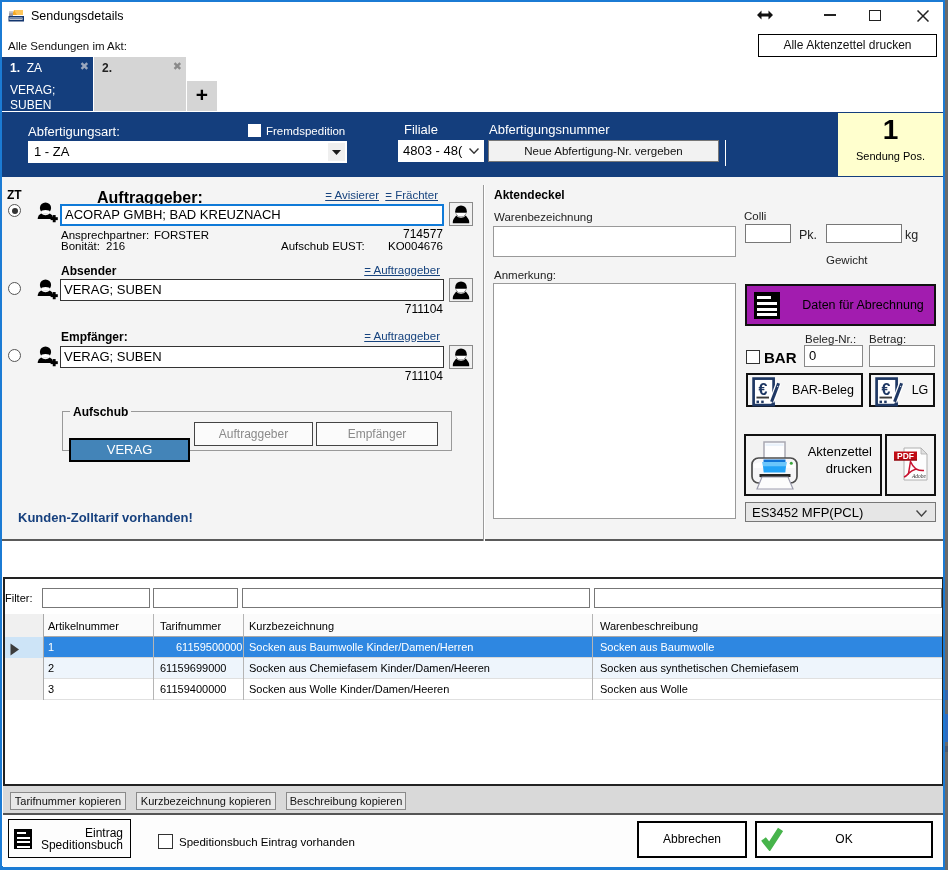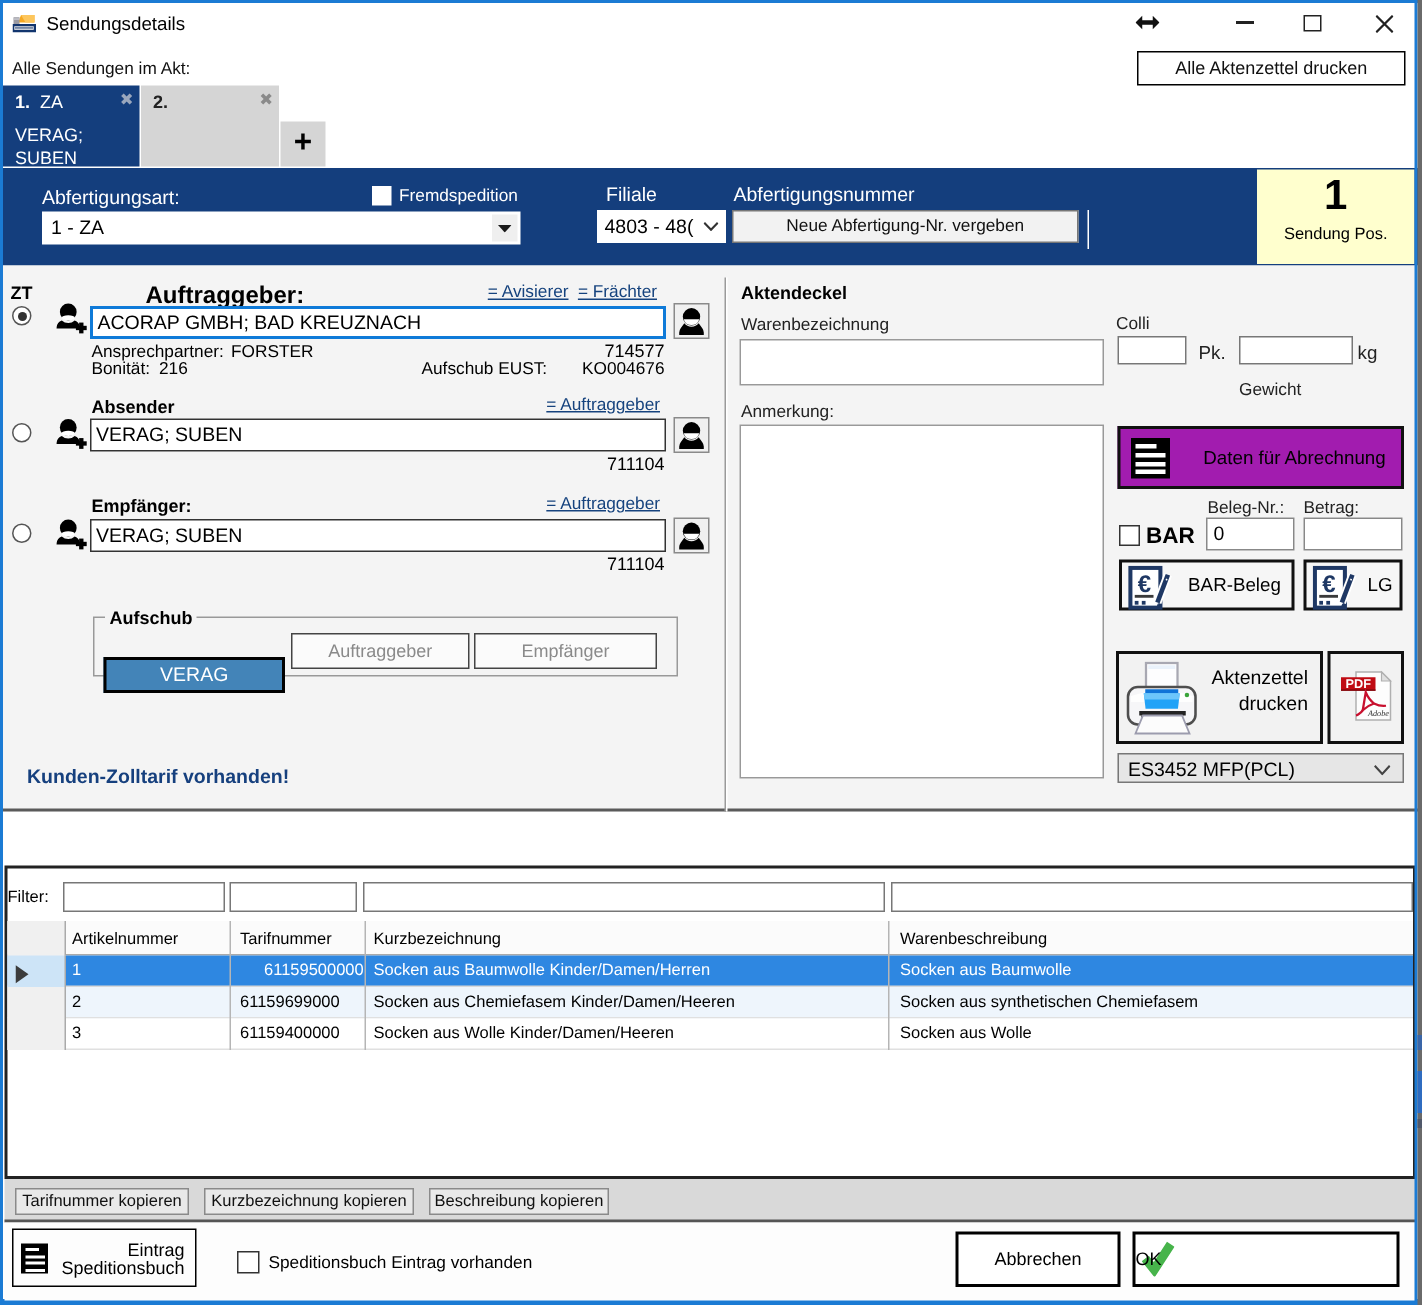--- a/index.html
+++ b/index.html
@@ -316,21 +316,21 @@
       </div>
       <div class="abs" style="left:28px;top:7px;width:86px;text-align:right;font-size:12px;color:#000;line-height:12px;">Eintrag<br>Speditionsbuch</div>
     </div>
     <div class="abs" style="left:155px;top:19px;width:15px;height:15px;background:#fff;border:1px solid #333;"></div>
     <div class="abs" style="left:176px;top:21px;font-size:11.5px;color:#000;">Speditionsbuch Eintrag vorhanden</div>
     <div class="abs" style="left:634px;top:6px;width:110px;height:37px;background:#fff;border:2px solid #000;text-align:center;font-size:12px;line-height:33px;color:#000;">Abbrechen</div>
     <div class="abs" style="left:752px;top:6px;width:178px;height:37px;background:#fff;border:2px solid #000;">
       <svg class="abs" style="left:4px;top:3px;" width="22" height="25" viewBox="0 0 22 25">
           <path d="M2.5 13 L8.5 20.5 L19.5 3.5" stroke="#47b44b" stroke-width="6" fill="none"></path>
         </svg>
-      <div class="abs" style="left:0;top:0;width:174px;font-size:12px;line-height:33px;color:#000;">OK</div>
+      <div class="abs" style="left:0;top:0;width:174px;text-align:center;font-size:12px;line-height:33px;color:#000;">OK</div>
     </div>
   </div>
   <div class="abs" style="left:941px;top:-2px;width:2px;height:872px;background:#1b7bd4;"></div>
   <div class="abs" style="left:943px;top:-2px;width:3px;height:872px;background:#6a6a6a;"></div>
   <div class="abs" style="left:943px;top:688px;width:3px;height:10px;background:#3a66a8;"></div>
   <div class="abs" style="left:943px;top:712px;width:3px;height:28px;background:#2f6cc0;"></div>
   <div class="abs" style="left:943px;top:744px;width:3px;height:6px;background:#50586a;"></div>
 </div>
 
 </body></html>

